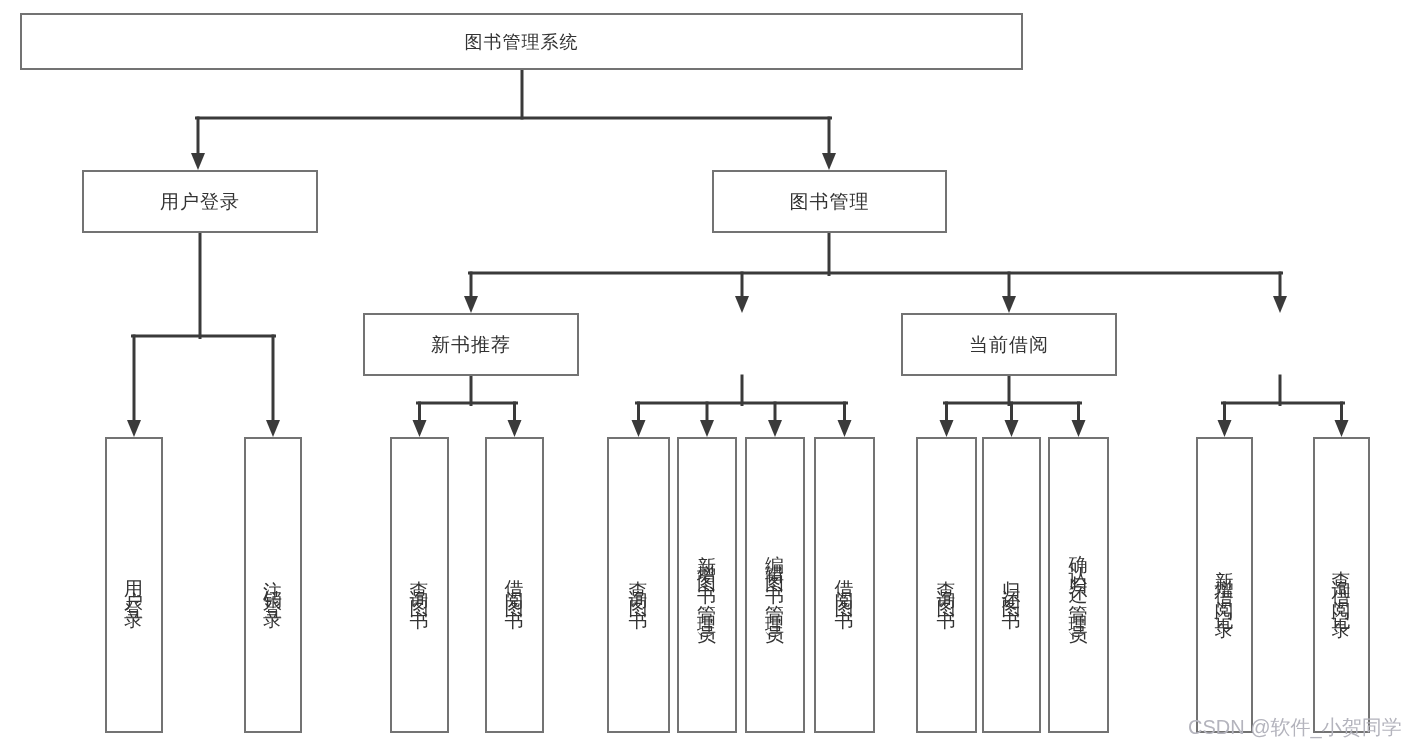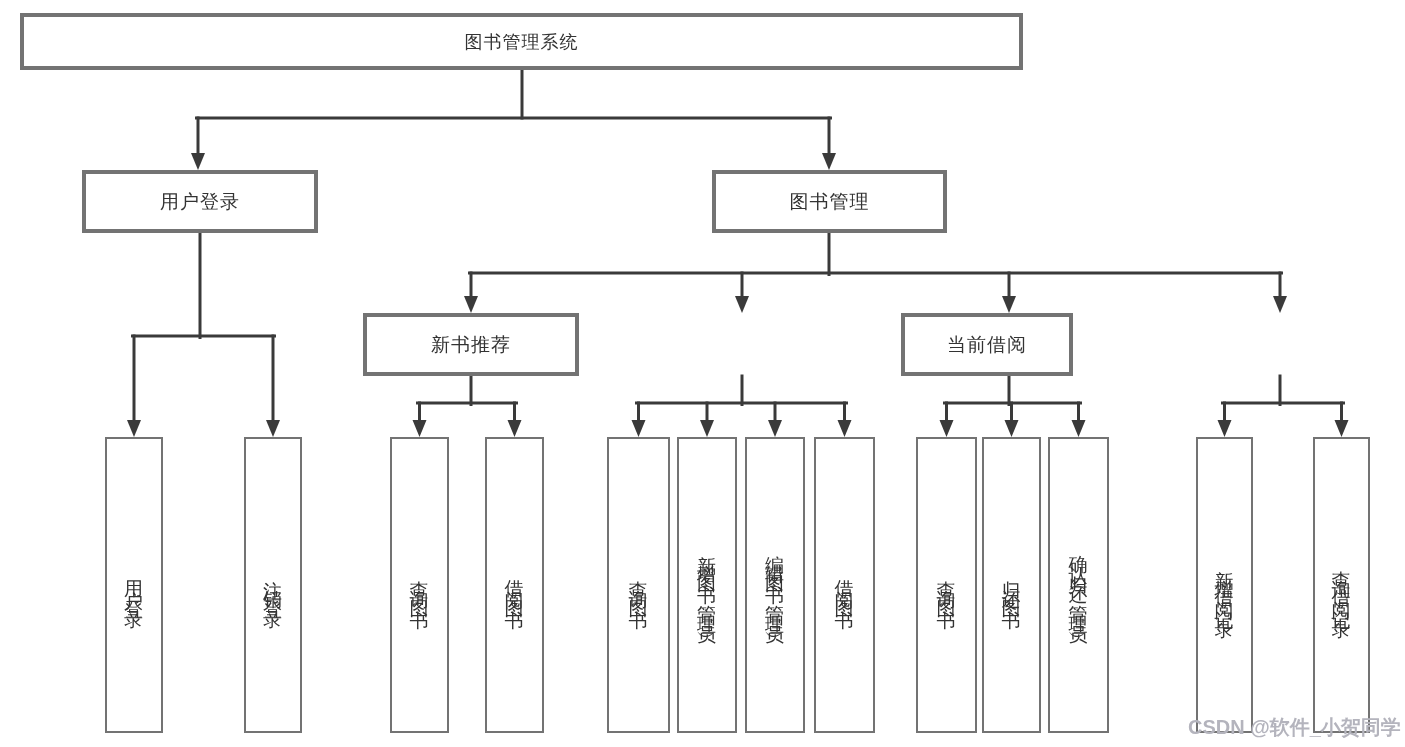--- a/index.html
+++ b/index.html
@@ -5,33 +5,33 @@
   html,body{margin:0;padding:0;}
   body{
     width:1405px;height:747px;background:#ffffff;
     font-family:"Liberation Sans","DejaVu Sans",sans-serif;
     position:relative;overflow:hidden;color:#333333;
   }
   .canvas{position:absolute;left:0;top:0;width:1405px;height:747px;}
   svg.connectors{position:absolute;left:0;top:0;}
   .box{
     position:absolute;box-sizing:border-box;background:#ffffff;
-    border:4px solid #737373;display:flex;align-items:center;justify-content:center;
+    border:2px solid #737373;display:flex;align-items:center;justify-content:center;
     font-size:19px;color:#333333;letter-spacing:1px;white-space:nowrap;
   }
   .root{left:20px;top:13px;width:1003px;height:57px;font-size:18px;}
   .lvl2,.lvl3{height:63px;}
   .leaf{
     top:437px;height:296px;border-width:2px;
     writing-mode:vertical-rl;text-orientation:mixed;
     letter-spacing:10px;font-size:19px;line-height:1;
   }
   .watermark{
     position:absolute;left:1188px;top:714px;font-size:20px;
-    color:#b4b4bd;letter-spacing:0;white-space:nowrap;font-weight:bold;
+    color:#b4b4bd;letter-spacing:0;white-space:nowrap;
   }
   path{stroke:#3a3a3a;stroke-width:3;fill:none;stroke-linecap:square;}
   polygon{fill:#3a3a3a;stroke:none;}
 </style>
 </head>
 <body>
 
 <div class="canvas">
 
   <svg class="connectors" width="1405" height="747" viewBox="0 0 1405 747">
@@ -109,21 +109,21 @@
       <polygon points="1334.5,420 1348.5,420 1341.5,437"></polygon>
     </g>
   </svg>
 
   <div class="box root" style="left:20px;top:13px;width:1003px;height:57px">图书管理系统</div>
 
   <div class="box lvl2" style="left:82px;top:170px;width:236px">用户登录</div>
   <div class="box lvl2" style="left:712px;top:170px;width:235px">图书管理</div>
 
   <div class="box lvl3" style="left:363px;top:313px;width:216px">新书推荐</div>
-  <div class="box lvl3" style="left:901px;top:313px;width:172px">当前借阅</div>
+  <div class="box lvl3" style="left:901px;top:313px;width:216px">当前借阅</div>
 
   <div class="box leaf" style="left:105px;width:58px">用户登录</div>
   <div class="box leaf" style="left:244px;width:58px">注销登录</div>
 
   <div class="box leaf" style="left:390px;width:59px">查询图书</div>
   <div class="box leaf" style="left:485px;width:59px">借阅图书</div>
 
   <div class="box leaf" style="left:607px;width:63px">查询图书</div>
   <div class="box leaf" style="left:677px;width:60px">新增图书（管理员）</div>
   <div class="box leaf" style="left:745px;width:60px">编辑图书（管理员）</div>

